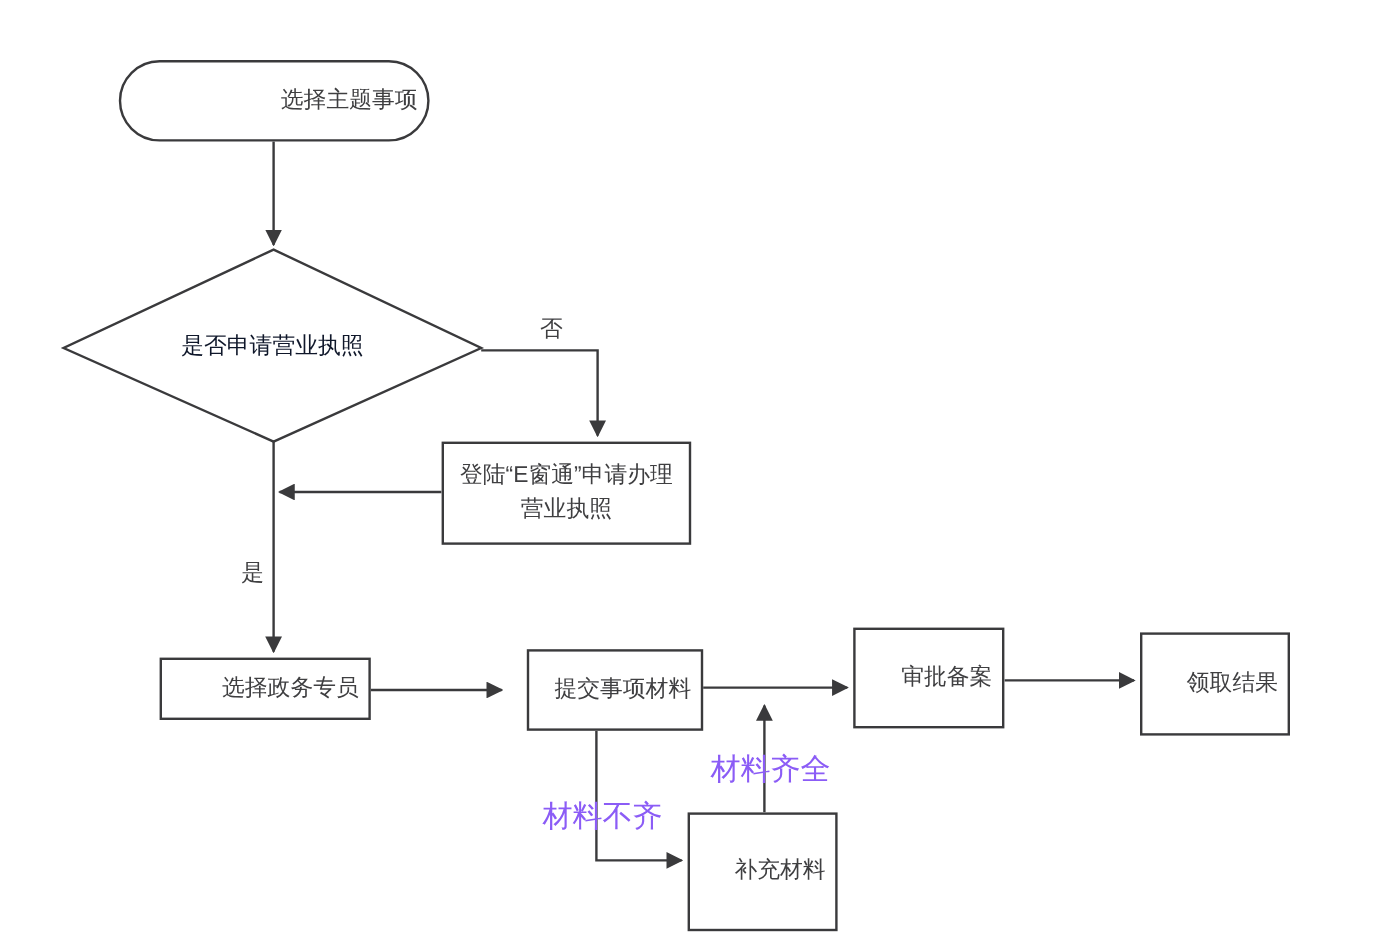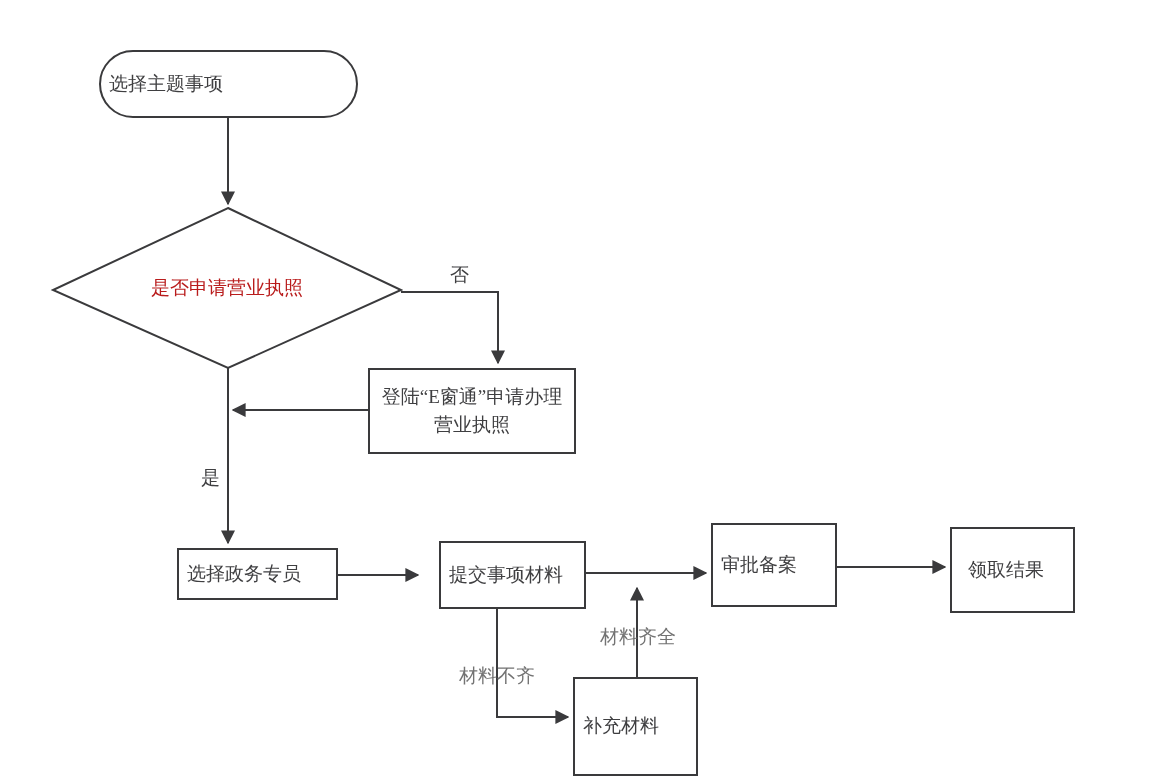--- a/index.html
+++ b/index.html
@@ -21,68 +21,67 @@
     left: 0;
     top: 0;
     width: 1151px;
     height: 782px;
   }
   .node {
     position: absolute;
     box-sizing: border-box;
     display: flex;
     align-items: center;
-    justify-content: flex-start;
+    justify-content: flex-end;
     border: 2px solid #3a3a3c;
     background: #ffffff;
     font-size: 19px;
     line-height: 1.5;
     text-align: center;
     color: #3f3f41;
     padding: 0 8px;
-    font-family: Liberation Serif, serif;
   }
   .terminator { border-radius: 34px; }
 
   .node-start    { left: 99px;  top: 50px;  width: 259px; height: 68px; }
   .node-login    { left: 368px; top: 368px; width: 208px; height: 86px; }
-  .node-select   { left: 133px; top: 548px; width: 161px; height: 52px; margin-left: 44px; }
+  .node-select   { left: 133px; top: 548px; width: 176px; height: 52px; }
   .node-submit   { left: 423px; top: 541px; width: 147px; height: 68px; margin-left: 16px; }
   .node-approval { left: 711px; top: 523px; width: 126px; height: 84px; }
   .node-result   { left: 950px; top: 527px; width: 125px; height: 86px; padding-left: 16px; }
   .node-supplement { left: 573px; top: 677px; width: 125px; height: 99px; }
 
   .decision-label {
     position: absolute;
     left: 53px;
     top: 208px;
     width: 348px;
     height: 160px;
     display: flex;
     align-items: center;
     justify-content: center;
     font-size: 19px;
-    color: #b91c1c;
+    color: #0f172a;
   }
   .edge-label {
     position: absolute;
     font-size: 19px;
     line-height: 1.2;
     color: #3f3f41;
     white-space: nowrap;
   }
   .label-no  { left: 450px; top: 264px; }
   .label-yes { left: 201px; top: 467px; }
   .split-label {
     position: absolute;
     display: flex;
-    justify-content: center;
-    font-size: 19px;
+    justify-content: flex-start;
+    font-size: 25px;
     line-height: 1.2;
-    color: #737373;
+    color: #8b5cf6;
     white-space: nowrap;
   }
   .label-incomplete { left: 452px; top: 665px; width: 90px; }
   .label-complete   { left: 592px; top: 626px; width: 92px; }
 </style>
 </head>
 <body>
 
 <div class="canvas">
 

